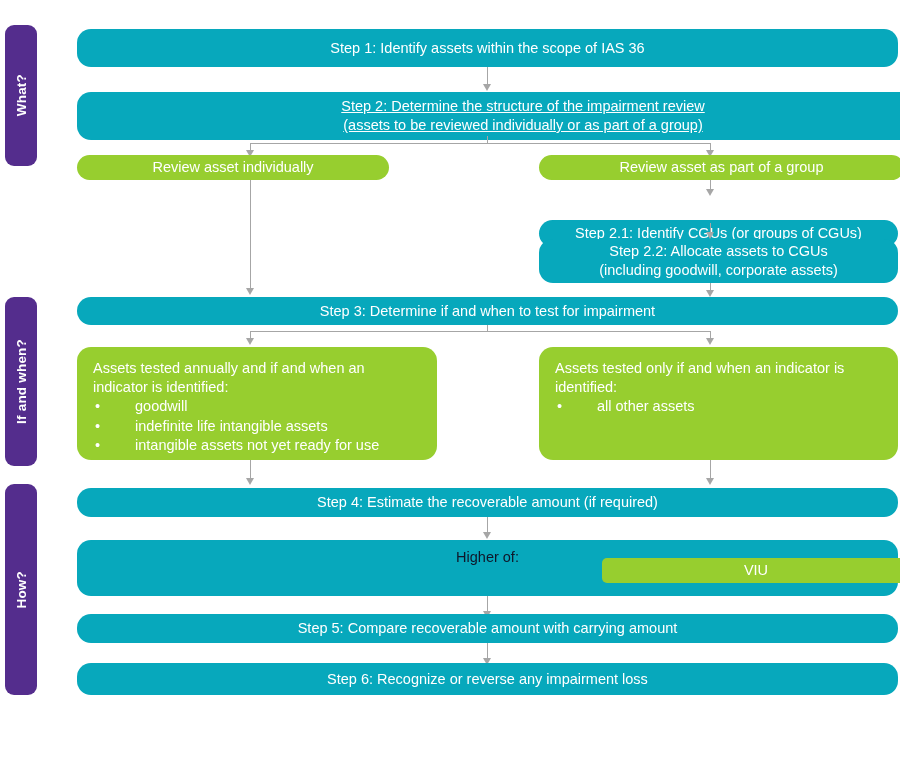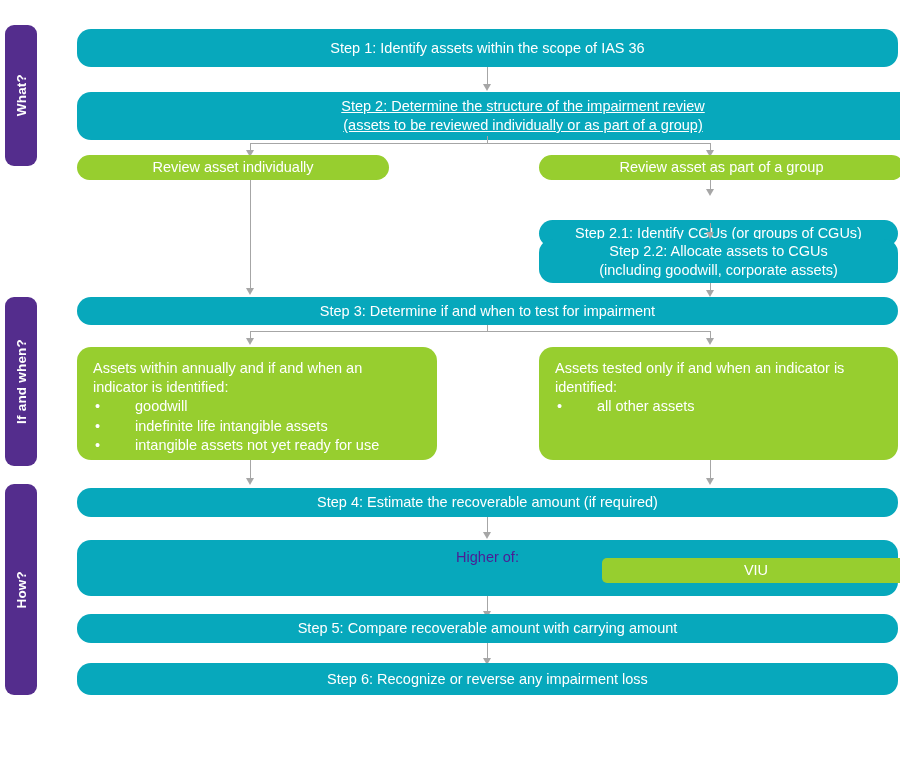--- a/index.html
+++ b/index.html
@@ -89,21 +89,21 @@
   }
 
   
   .higher-row { position: absolute; }
   .higher-label {
     position: absolute;
     top: 8px;
     left: 0;
     width: 100%;
     text-align: center;
-    color: #4c1d95;
+    color: #0f172a;
     font-size: 14.5px;
   }
   .inner-green {
     position: absolute;
     background: #97CE2F;
     border-radius: 5px;
     color: #ffffff;
     font-size: 14.5px;
     display: flex;
     align-items: center;
@@ -194,21 +194,21 @@
 
   <div class="conn v" style="left:487px; top:325px; height:6px;"></div>
   <div class="conn h" style="left:250px; top:331px; width:460px;"></div>
   <div class="conn v" style="left:250px; top:331px; height:9px;"></div>
   <div class="arrow-head" style="left:246px; top:338px;"></div>
   <div class="conn v" style="left:710px; top:331px; height:9px;"></div>
   <div class="arrow-head" style="left:706px; top:338px;"></div>
 
   <div class="box green rounded-lg align-left" style="left:77px; top:347px; width:360px; height:113px;">
     <div style="width:100%;">
-      <span class="panel-head">Assets within annually  and if and when an
+      <span class="panel-head">Assets tested annually  and if and when an
 indicator is identified:</span>
       <ul class="bullet-list">
         <li>
           <span class="bullet-dot">•</span>
           <span>goodwill</span>
         </li>
         <li>
           <span class="bullet-dot">•</span>
           <span>indefinite life intangible assets</span>
         </li>

